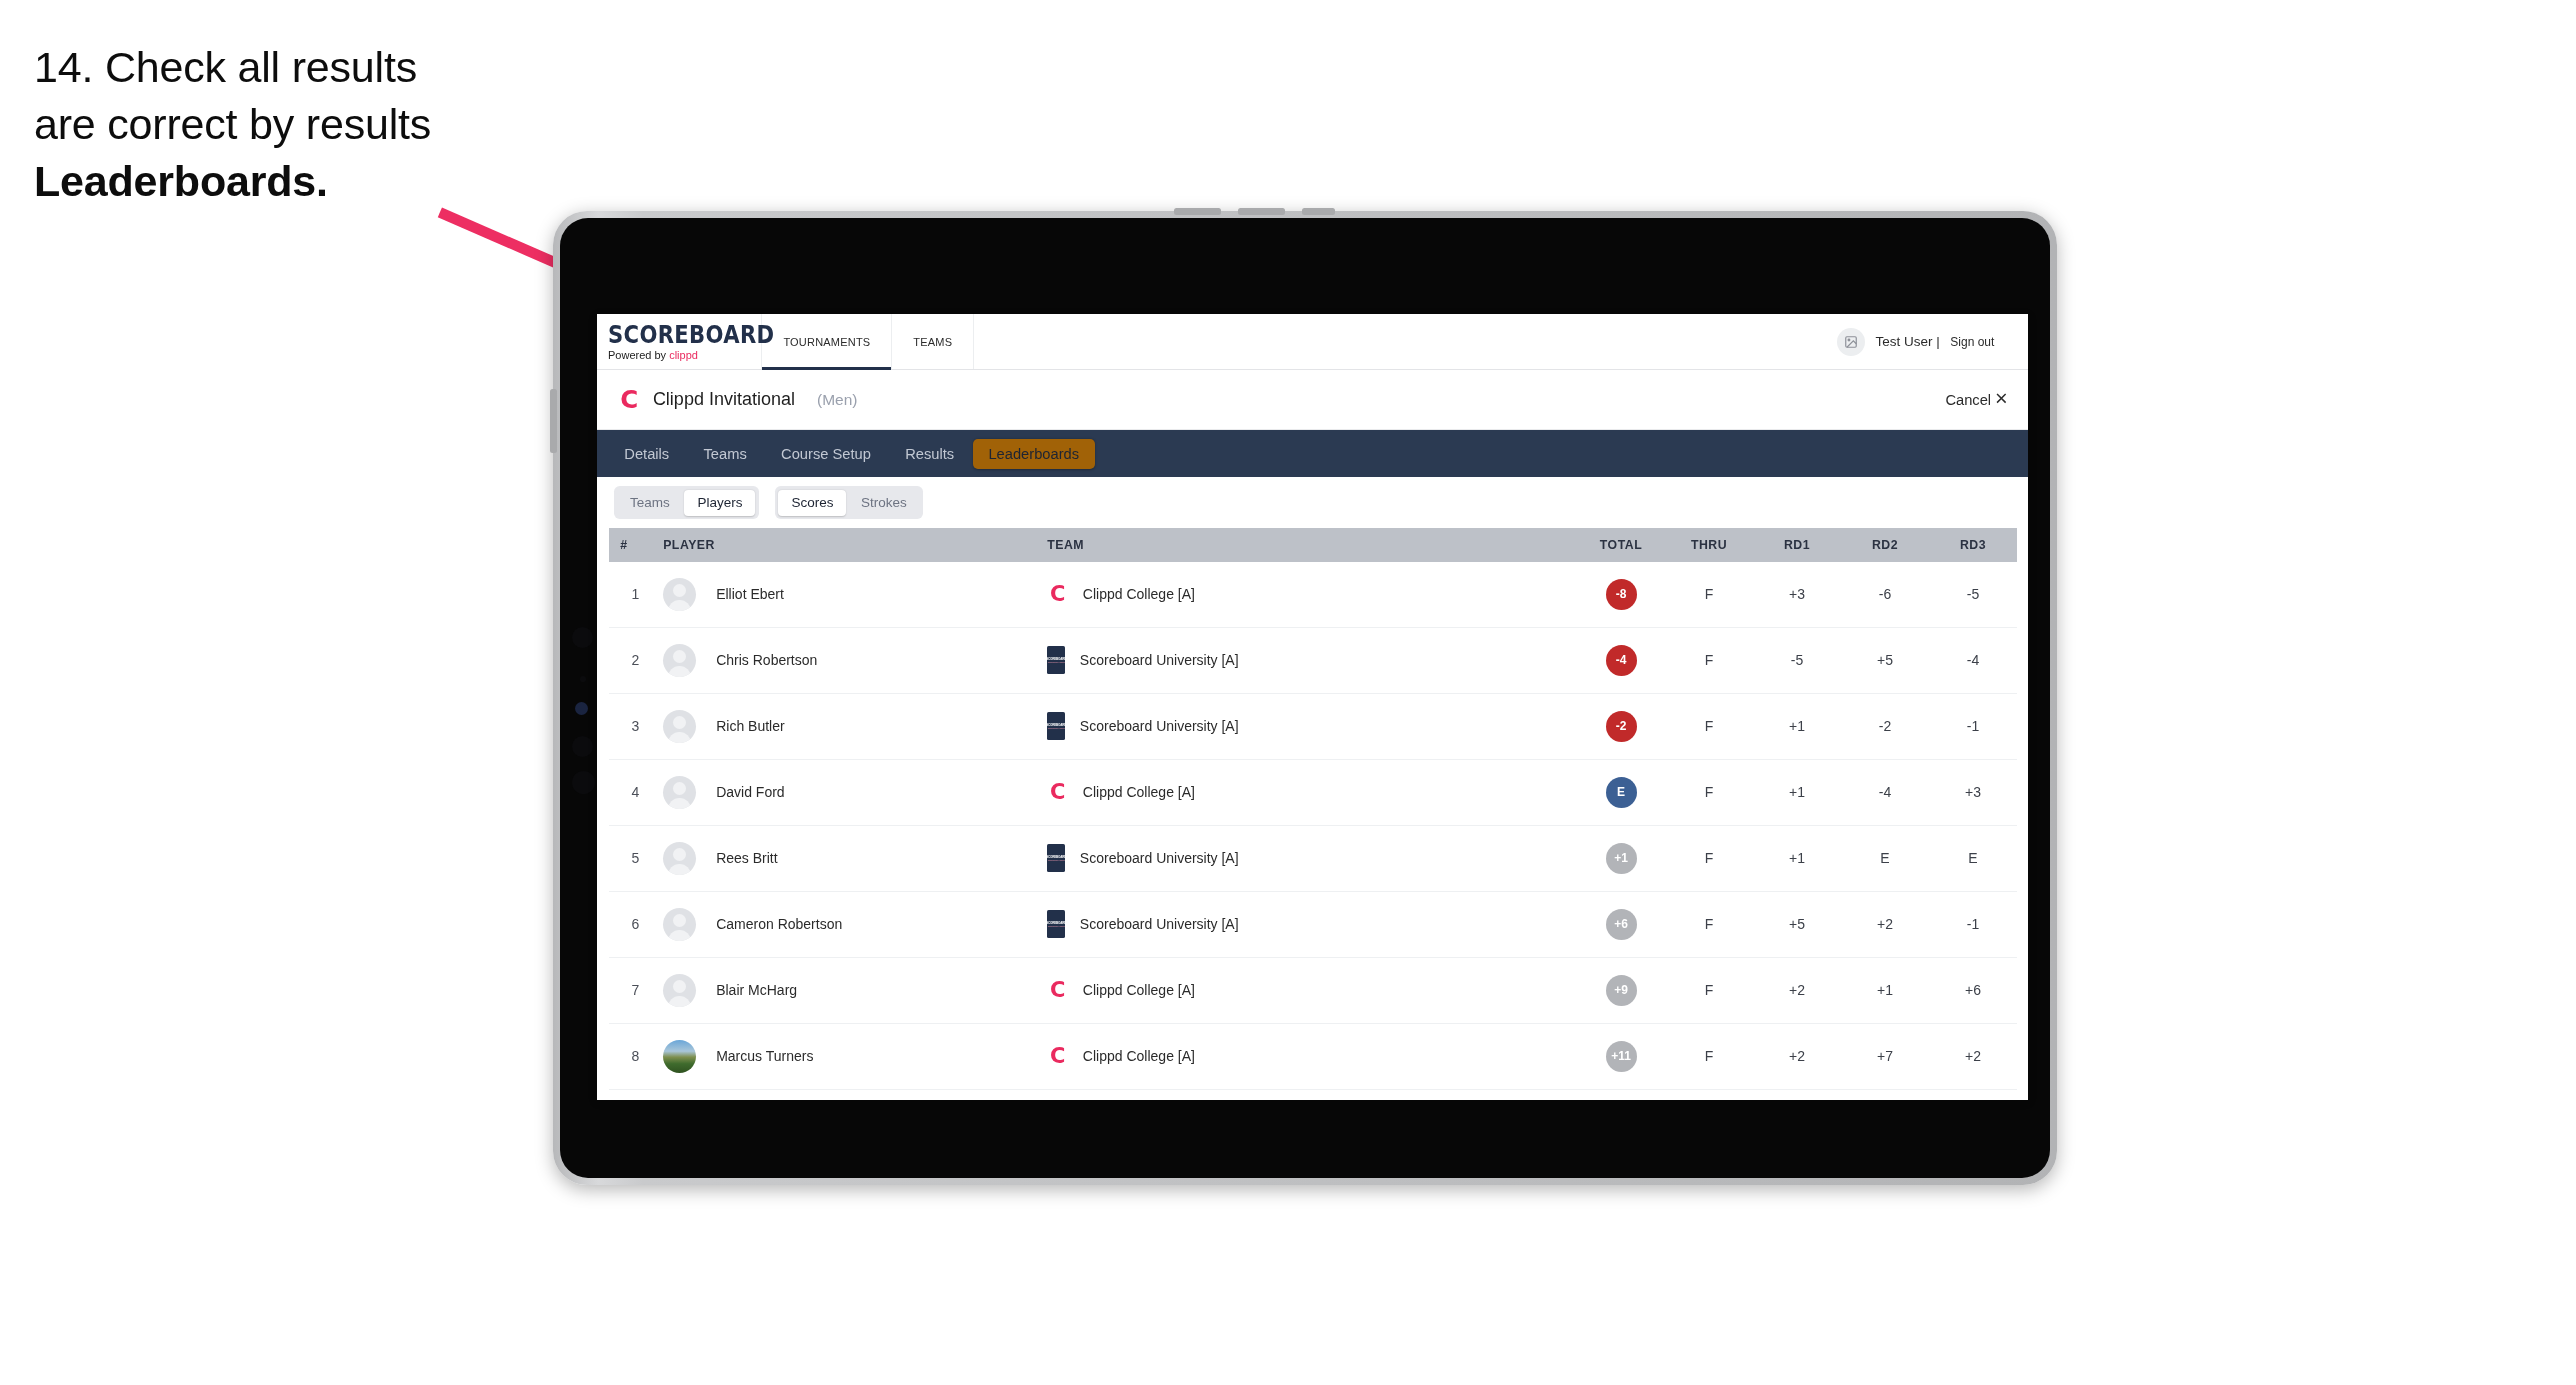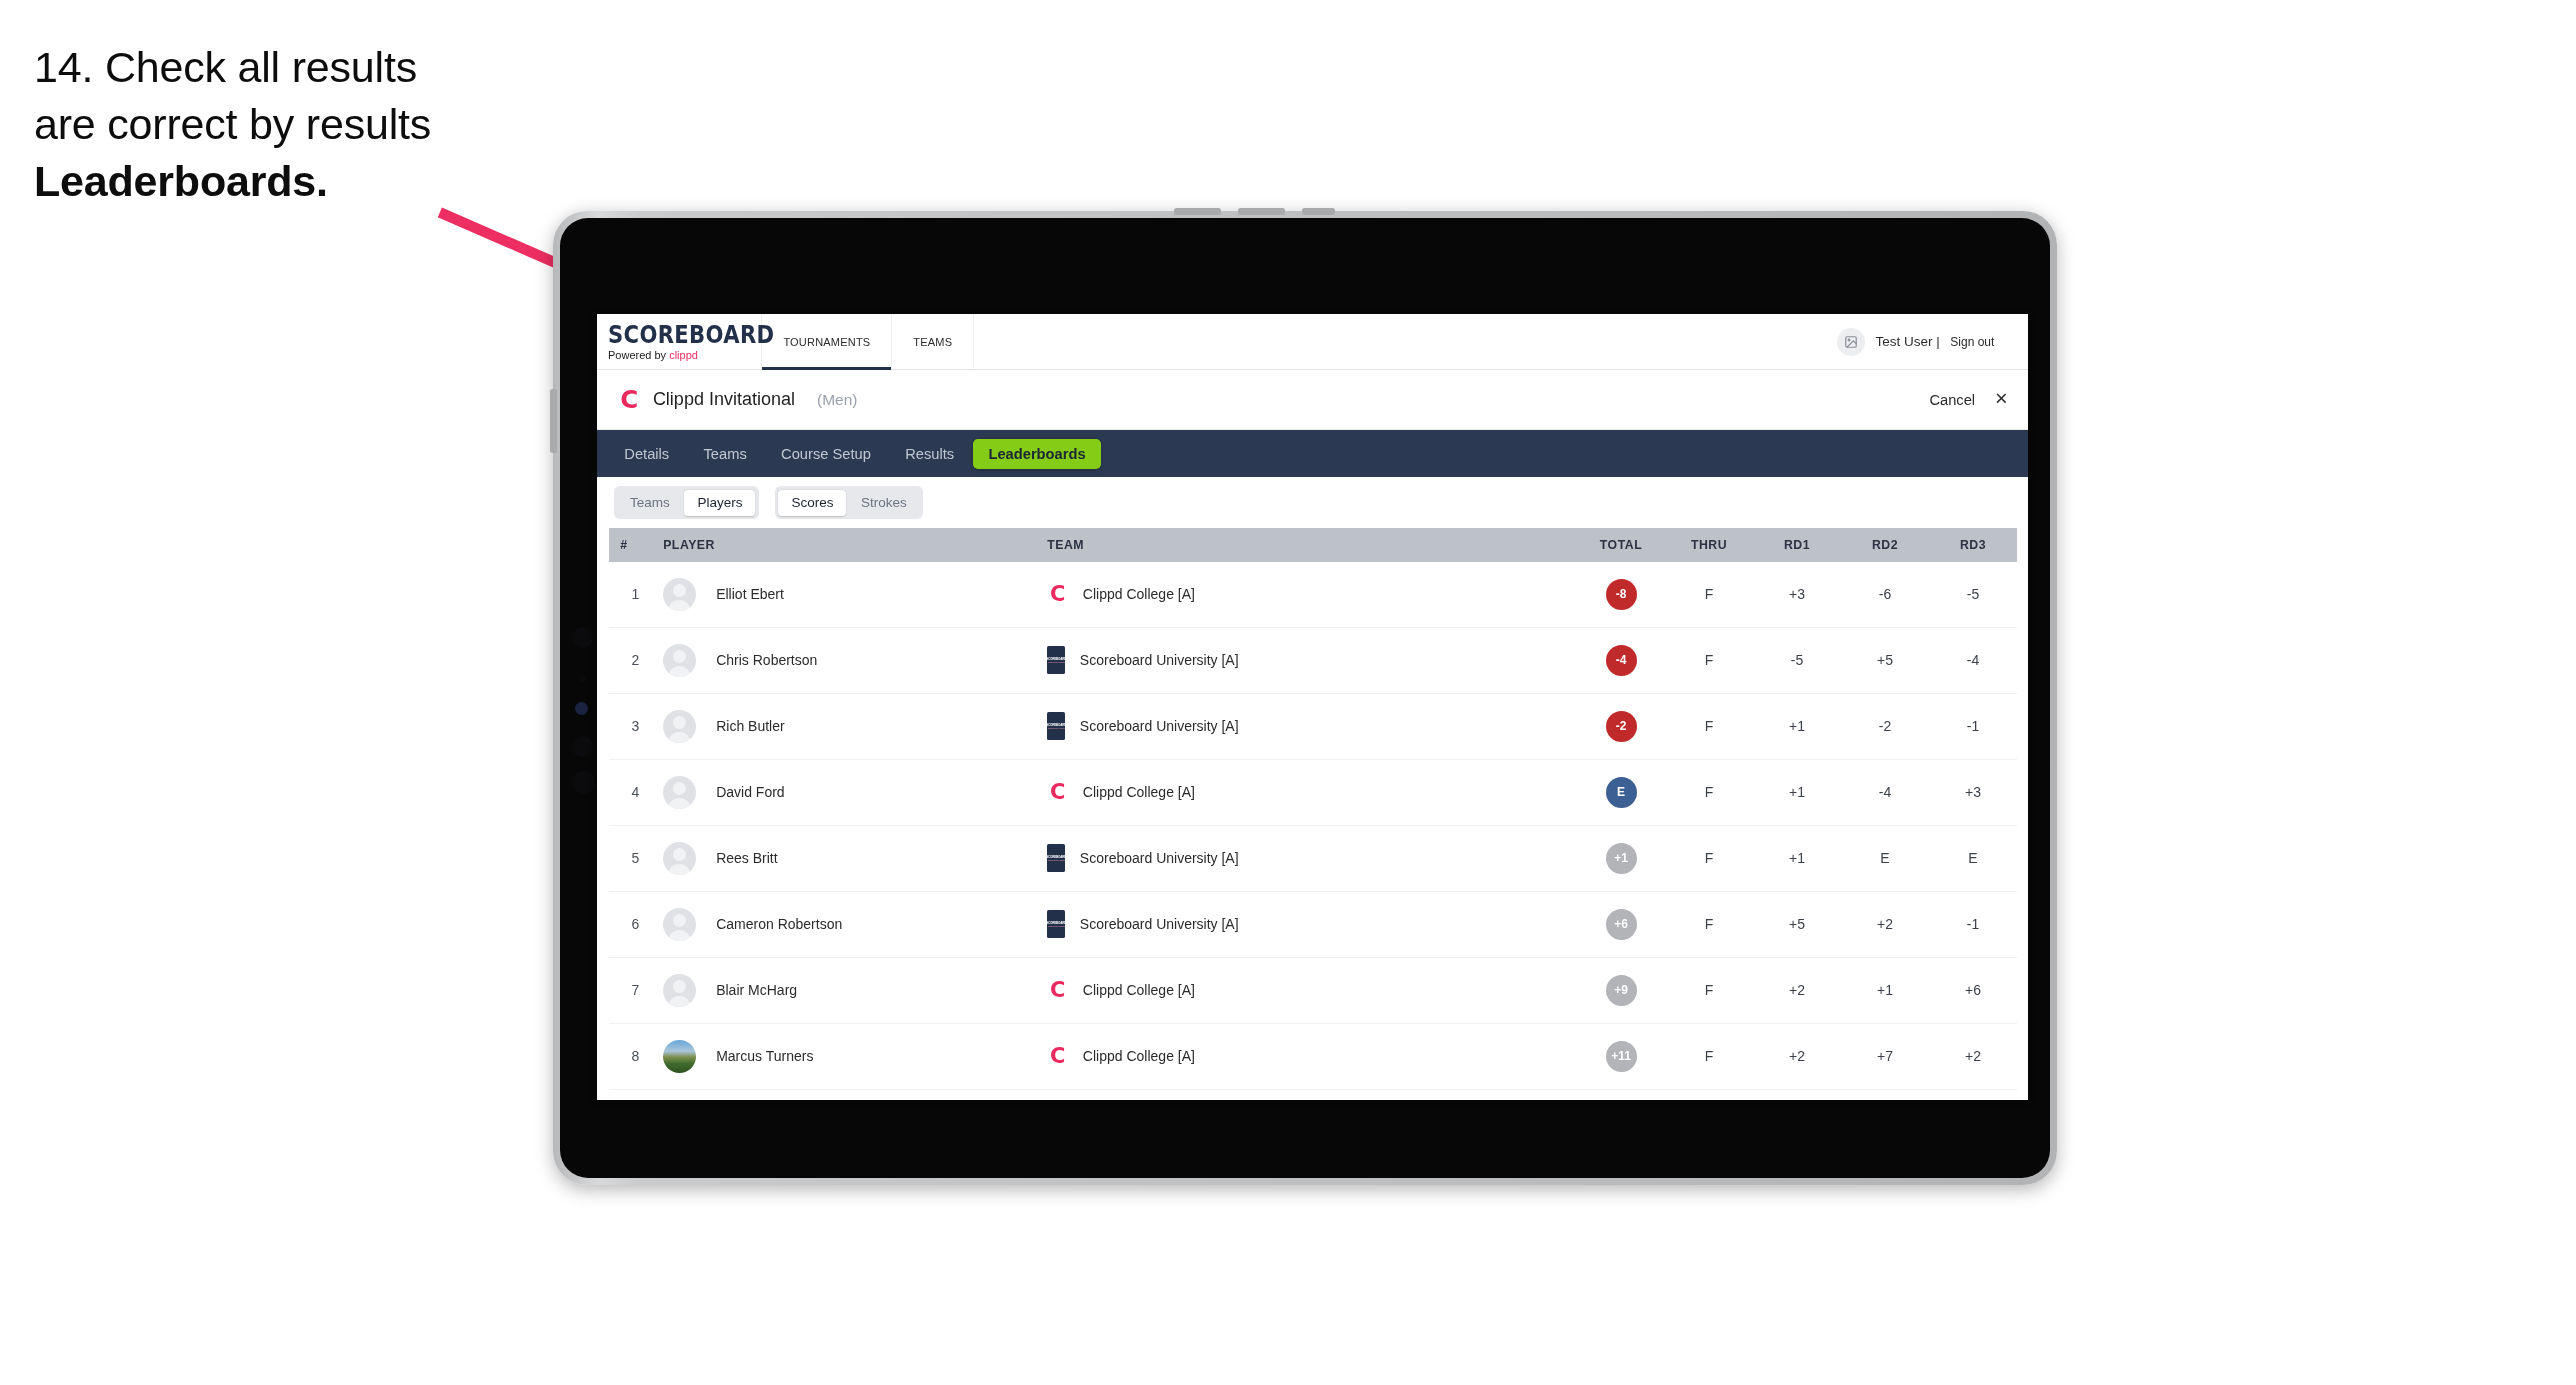--- a/index.html
+++ b/index.html
@@ -125,34 +125,34 @@
   }
   #tour-logo {
     width: 24.5px; height:24.5px; margin-right:11.4px;
     color:#ea2a5f; font-weight:700; font-size:24.5px; line-height:24.5px;
     font-family:"DejaVu Sans", sans-serif;
     display:flex; align-items:center; justify-content:center;
   }
   #tour-name { font-size: 18px; color:#1f1f1f; }
   #tour-gender { font-size: 15.5px; color:#9aa0ad; margin-left: 22px; }
   #title-spacer { flex:1; }
-  #cancel-btn { display:flex; align-items:center; gap:19px; font-size:14.7px; color:#2b2b2b; cursor:pointer; }
+  #cancel-btn { display:flex; align-items:center; gap:3px; font-size:14.7px; color:#2b2b2b; cursor:pointer; }
 
   
   #tabbar {
     height: 47px; background:#2b3a52;
     display:flex; align-items:center;
     padding-left: 11.4px; gap: 3.3px;
   }
   .tab {
     font-size: 14.7px; color:#c2c8d3;
     padding: 7.4px 15.5px; border-radius: 4.9px; cursor:pointer;
     white-space: nowrap;
   }
-  .tab.active { background:#84cc16; color:#1d2433; font-weight:700; box-shadow: 0 0.8px 2.5px rgba(0,0,0,0.3); }
+  .tab.active { background:#a16207; color:#1d2433; font-weight:400; box-shadow: 0 0.8px 2.5px rgba(0,0,0,0.3); }
 
   
   #filters {
     height: 51px; background:#fff;
     display:flex; align-items:center;
     padding-left: 16.4px; gap: 16.4px;
   }
   .seg-group { display:flex; background:#e7e8ec; border-radius:5.7px; padding:3.3px; gap:1.6px; }
   .seg {
     font-size: 13.5px; color:#6d7382;

